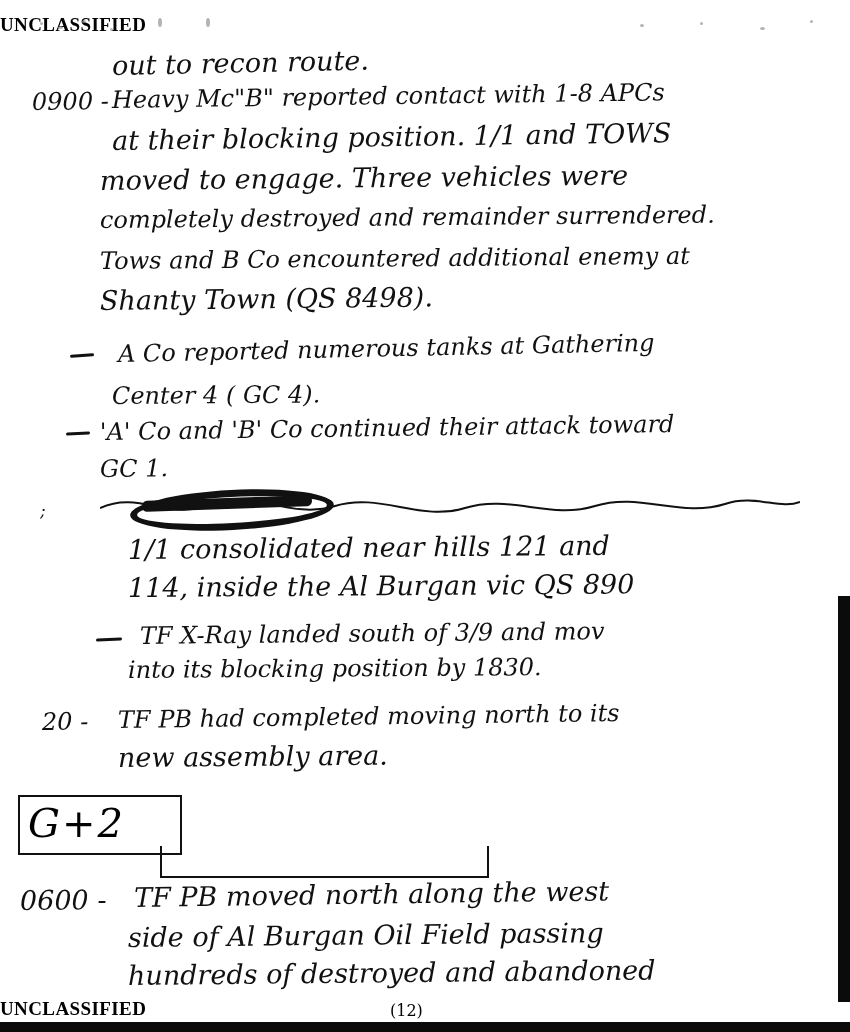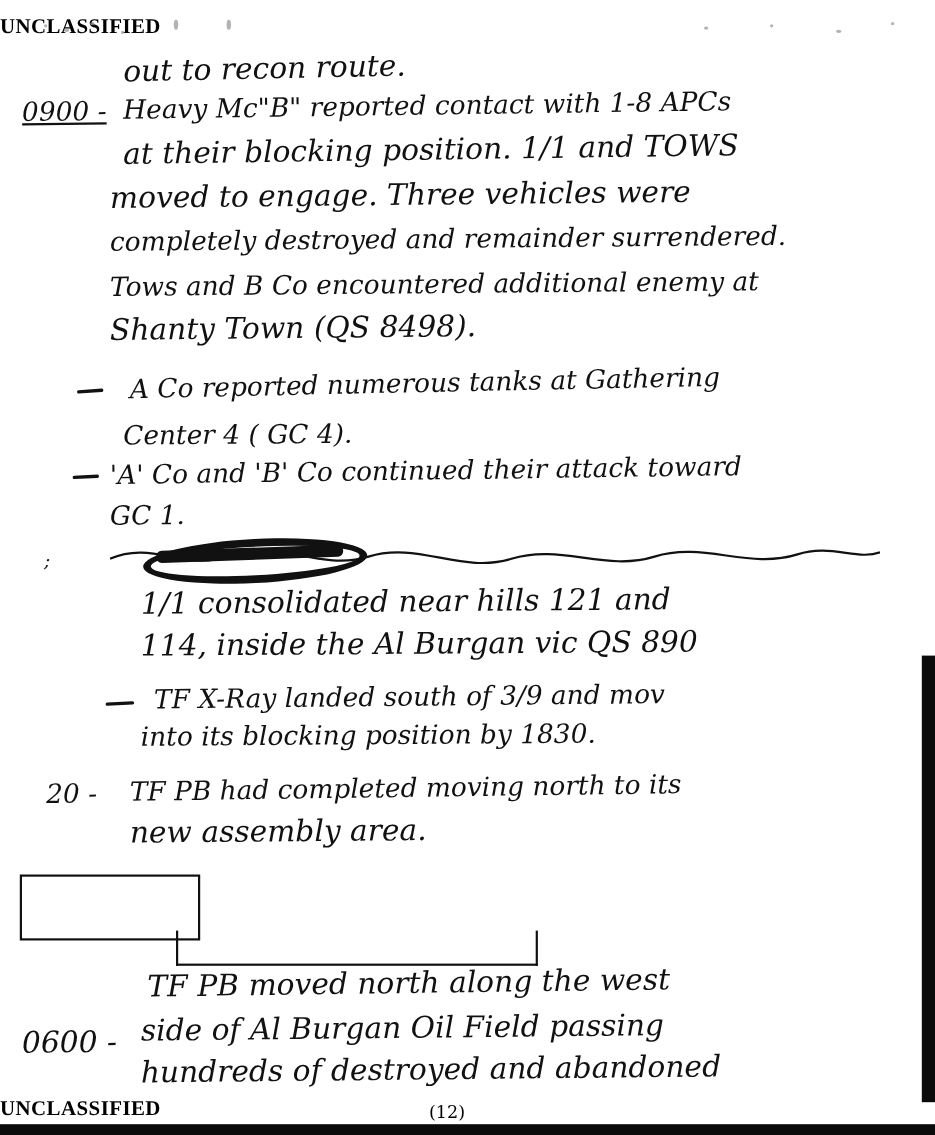--- a/index.html
+++ b/index.html
@@ -172,21 +172,21 @@
   <div class="speck" style="left:110px; top:28px; width:3px;  height:3px;"></div>
   <div class="speck" style="left:158px; top:18px; width:4px;  height:9px;"></div>
   <div class="speck" style="left:206px; top:18px; width:4px;  height:9px;"></div>
   <div class="speck" style="left:640px; top:24px; width:4px;  height:3px;"></div>
   <div class="speck" style="left:700px; top:22px; width:3px;  height:3px;"></div>
   <div class="speck" style="left:760px; top:27px; width:5px;  height:3px;"></div>
   <div class="speck" style="left:810px; top:20px; width:3px;  height:3px;"></div>
 
   <div class="hw hw-lg" style="left:112px; top:50px; transform:rotate(-1.2deg);">out to recon route.</div>
 
-  <div class="hw hw-md" style="left:20px; top:88px; transform:rotate(-0.6deg);text-decoration:underline;">0900 -</div>
+  <div class="hw hw-md" style="left:32px; top:88px; transform:rotate(-0.6deg);">0900 -</div>
   <div class="hw hw-md" style="left:112px; top:86px; transform:rotate(-0.8deg);">Heavy Mc"B" reported contact    with   1-8 APCs</div>
 
   <div class="hw hw-lg" style="left:112px; top:125px; transform:rotate(-0.8deg);">at their  blocking  position.  1/1  and  TOWS</div>
 
   <div class="hw hw-lg" style="left:100px; top:165px; transform:rotate(-0.6deg);">moved to  engage.   Three  vehicles  were</div>
 
   <div class="hw hw-md" style="left:100px; top:206px; transform:rotate(-0.5deg);">completely destroyed  and  remainder  surrendered.</div>
 
   <div class="hw hw-md" style="left:100px; top:247px; transform:rotate(-0.5deg);">Tows and   B Co  encountered  additional  enemy at</div>
 
@@ -220,24 +220,25 @@
   <div class="hw hw-md" style="left:140px; top:622px; transform:rotate(-0.6deg);">TF X-Ray  landed  south of  3/9 and mov</div>
 
   <div class="hw hw-md" style="left:128px; top:656px; transform:rotate(-0.4deg);">into  its  blocking  position   by   1830.</div>
 
   <div class="hw hw-md" style="left:42px; top:708px; transform:rotate(-0.5deg);">20 -</div>
   <div class="hw hw-md" style="left:118px; top:706px; transform:rotate(-0.8deg);">TF PB  had  completed  moving  north  to its</div>
 
   <div class="hw hw-lg" style="left:118px; top:742px; transform:rotate(-0.5deg);">new  assembly  area.</div>
 
   <div class="gbox"></div>
+  <div class="gbox-label">G+2</div>
 
   <div class="notebox"></div>
 
-  <div class="hw hw-lg" style="left:20px; top:885px; transform:rotate(-0.5deg);margin-top:48px;">0600 -</div>
+  <div class="hw hw-lg" style="left:20px; top:885px; transform:rotate(-0.5deg);">0600 -</div>
   <div class="hw hw-lg" style="left:134px; top:882px; transform:rotate(-0.8deg);">TF PB  moved  north   along  the west</div>
 
   <div class="hw hw-lg" style="left:128px; top:922px; transform:rotate(-0.6deg);">side  of  Al  Burgan  Oil  Field  passing</div>
 
   <div class="hw hw-lg" style="left:128px; top:960px; transform:rotate(-0.6deg);">hundreds  of   destroyed  and  abandoned</div>
 
   <div class="edge-bar"></div>
   <div class="edge-bar2"></div>
 
   <div class="page-num">(12)</div>

